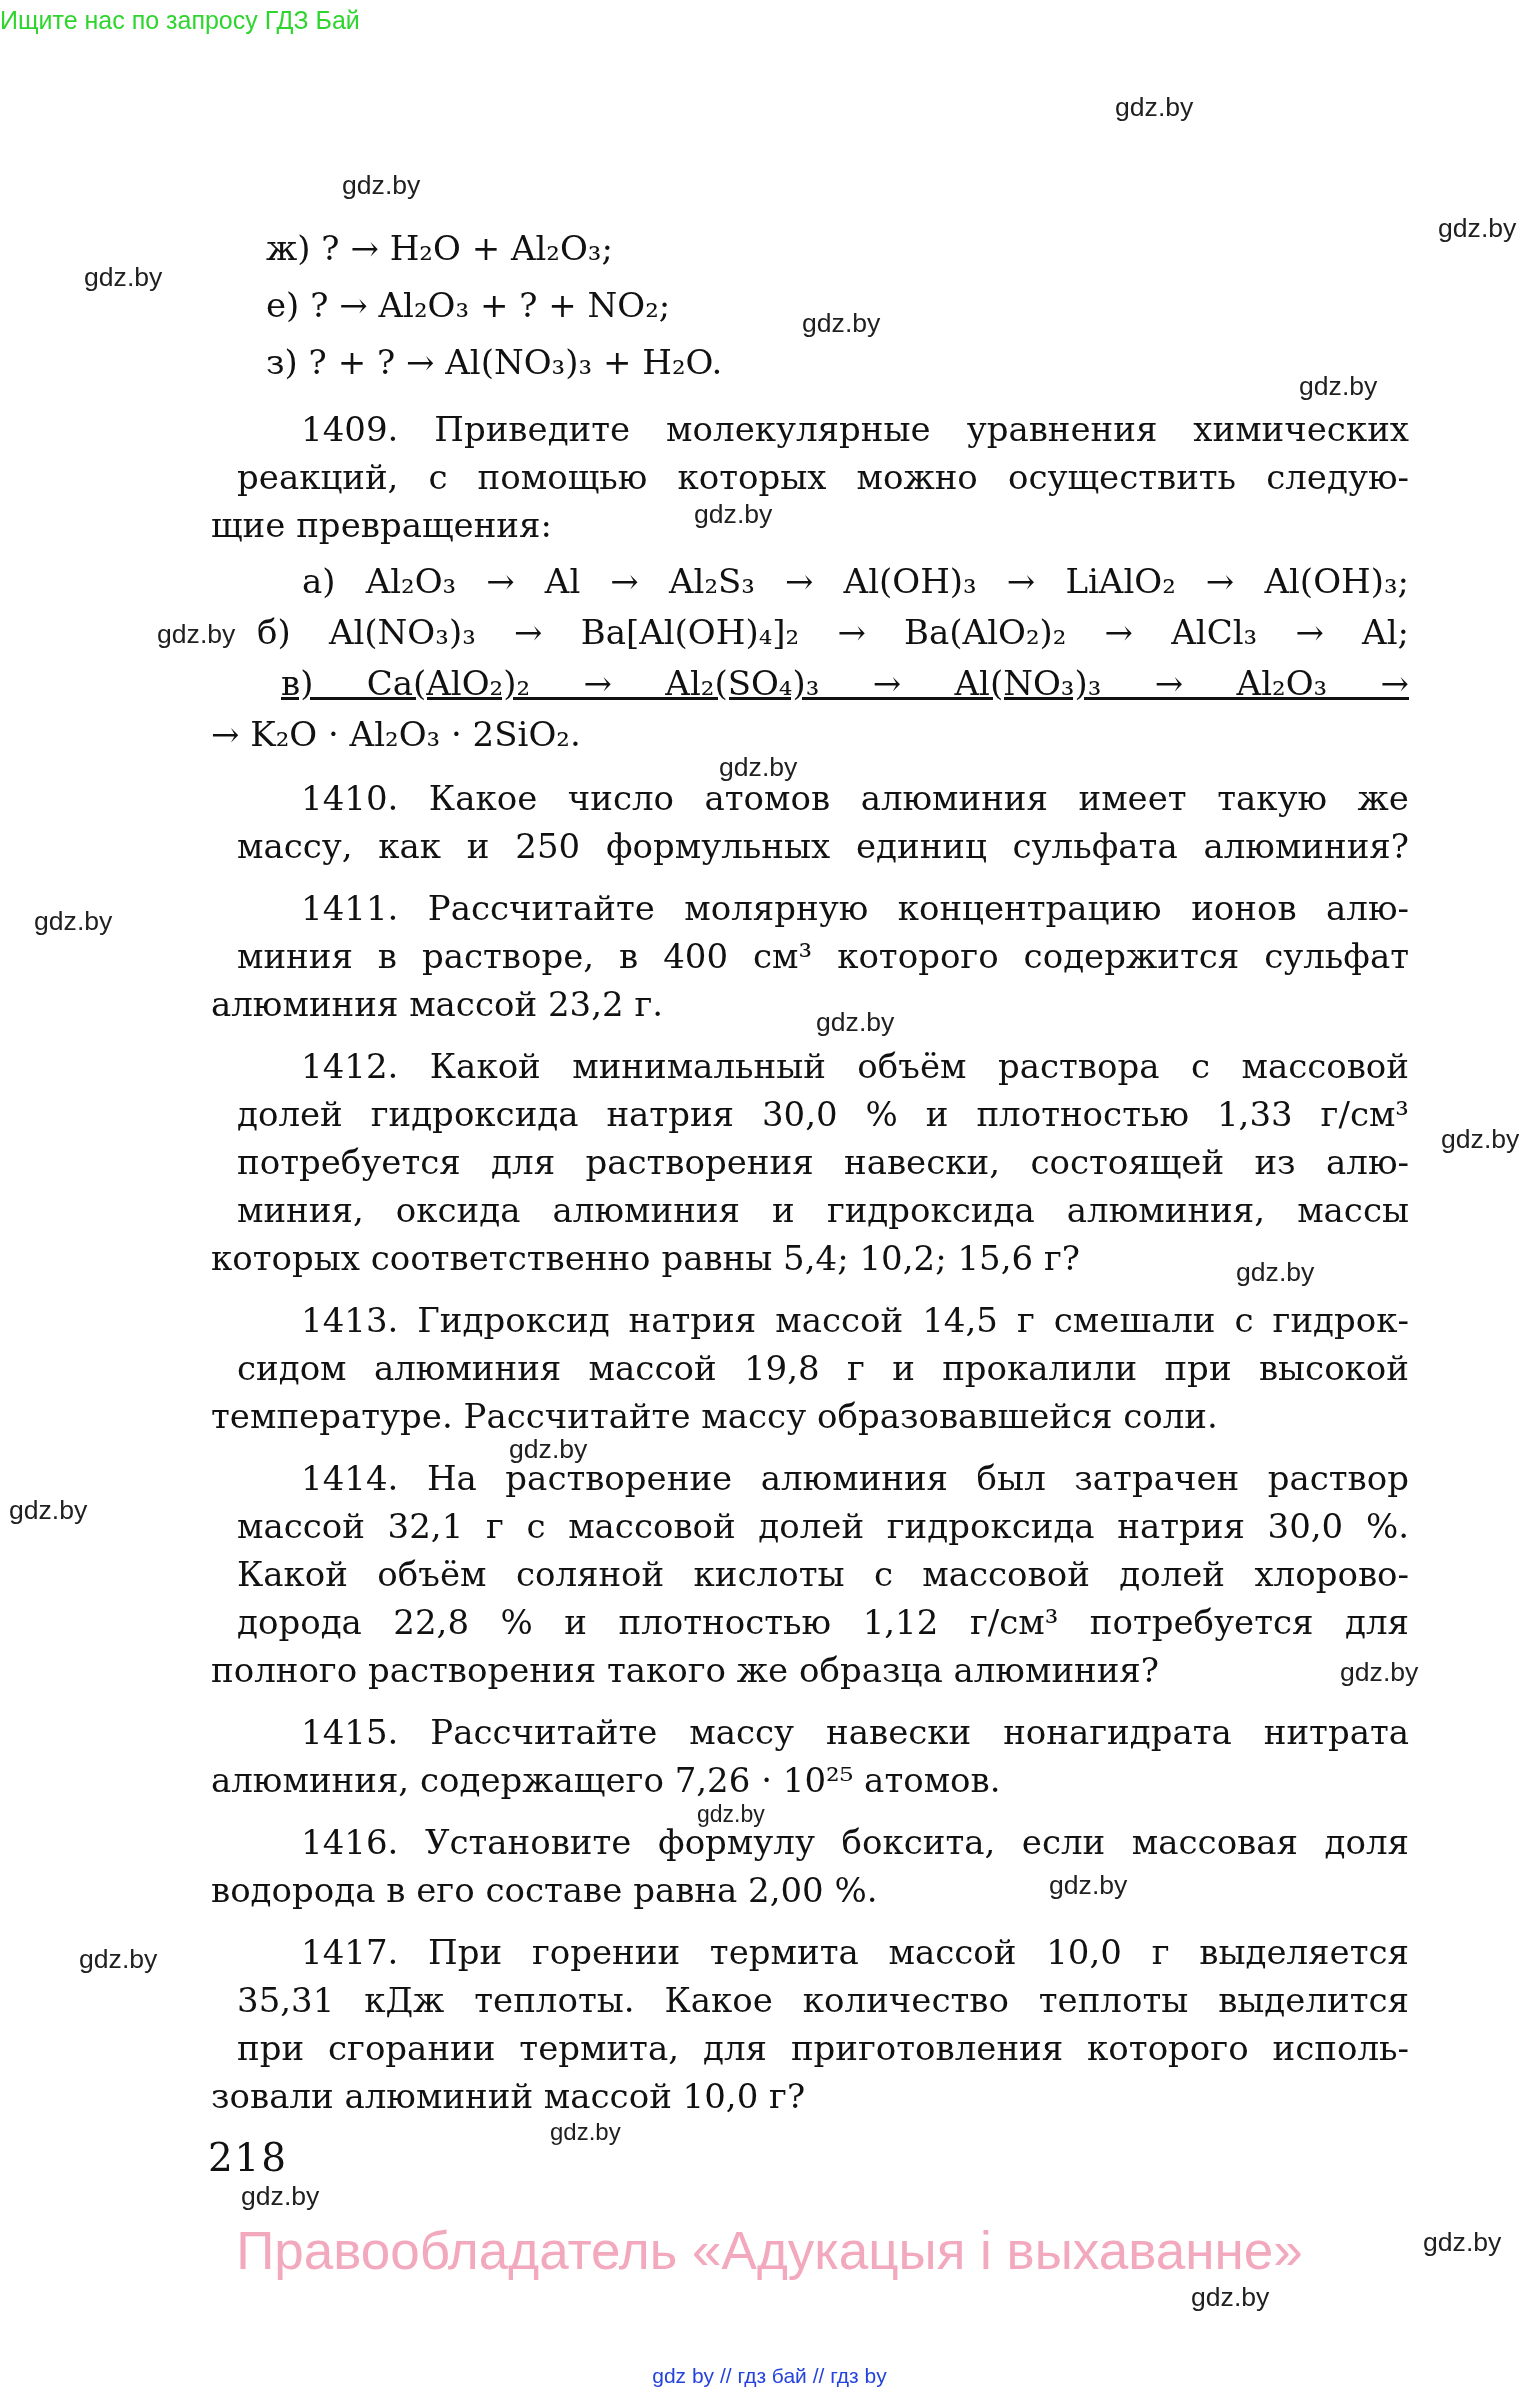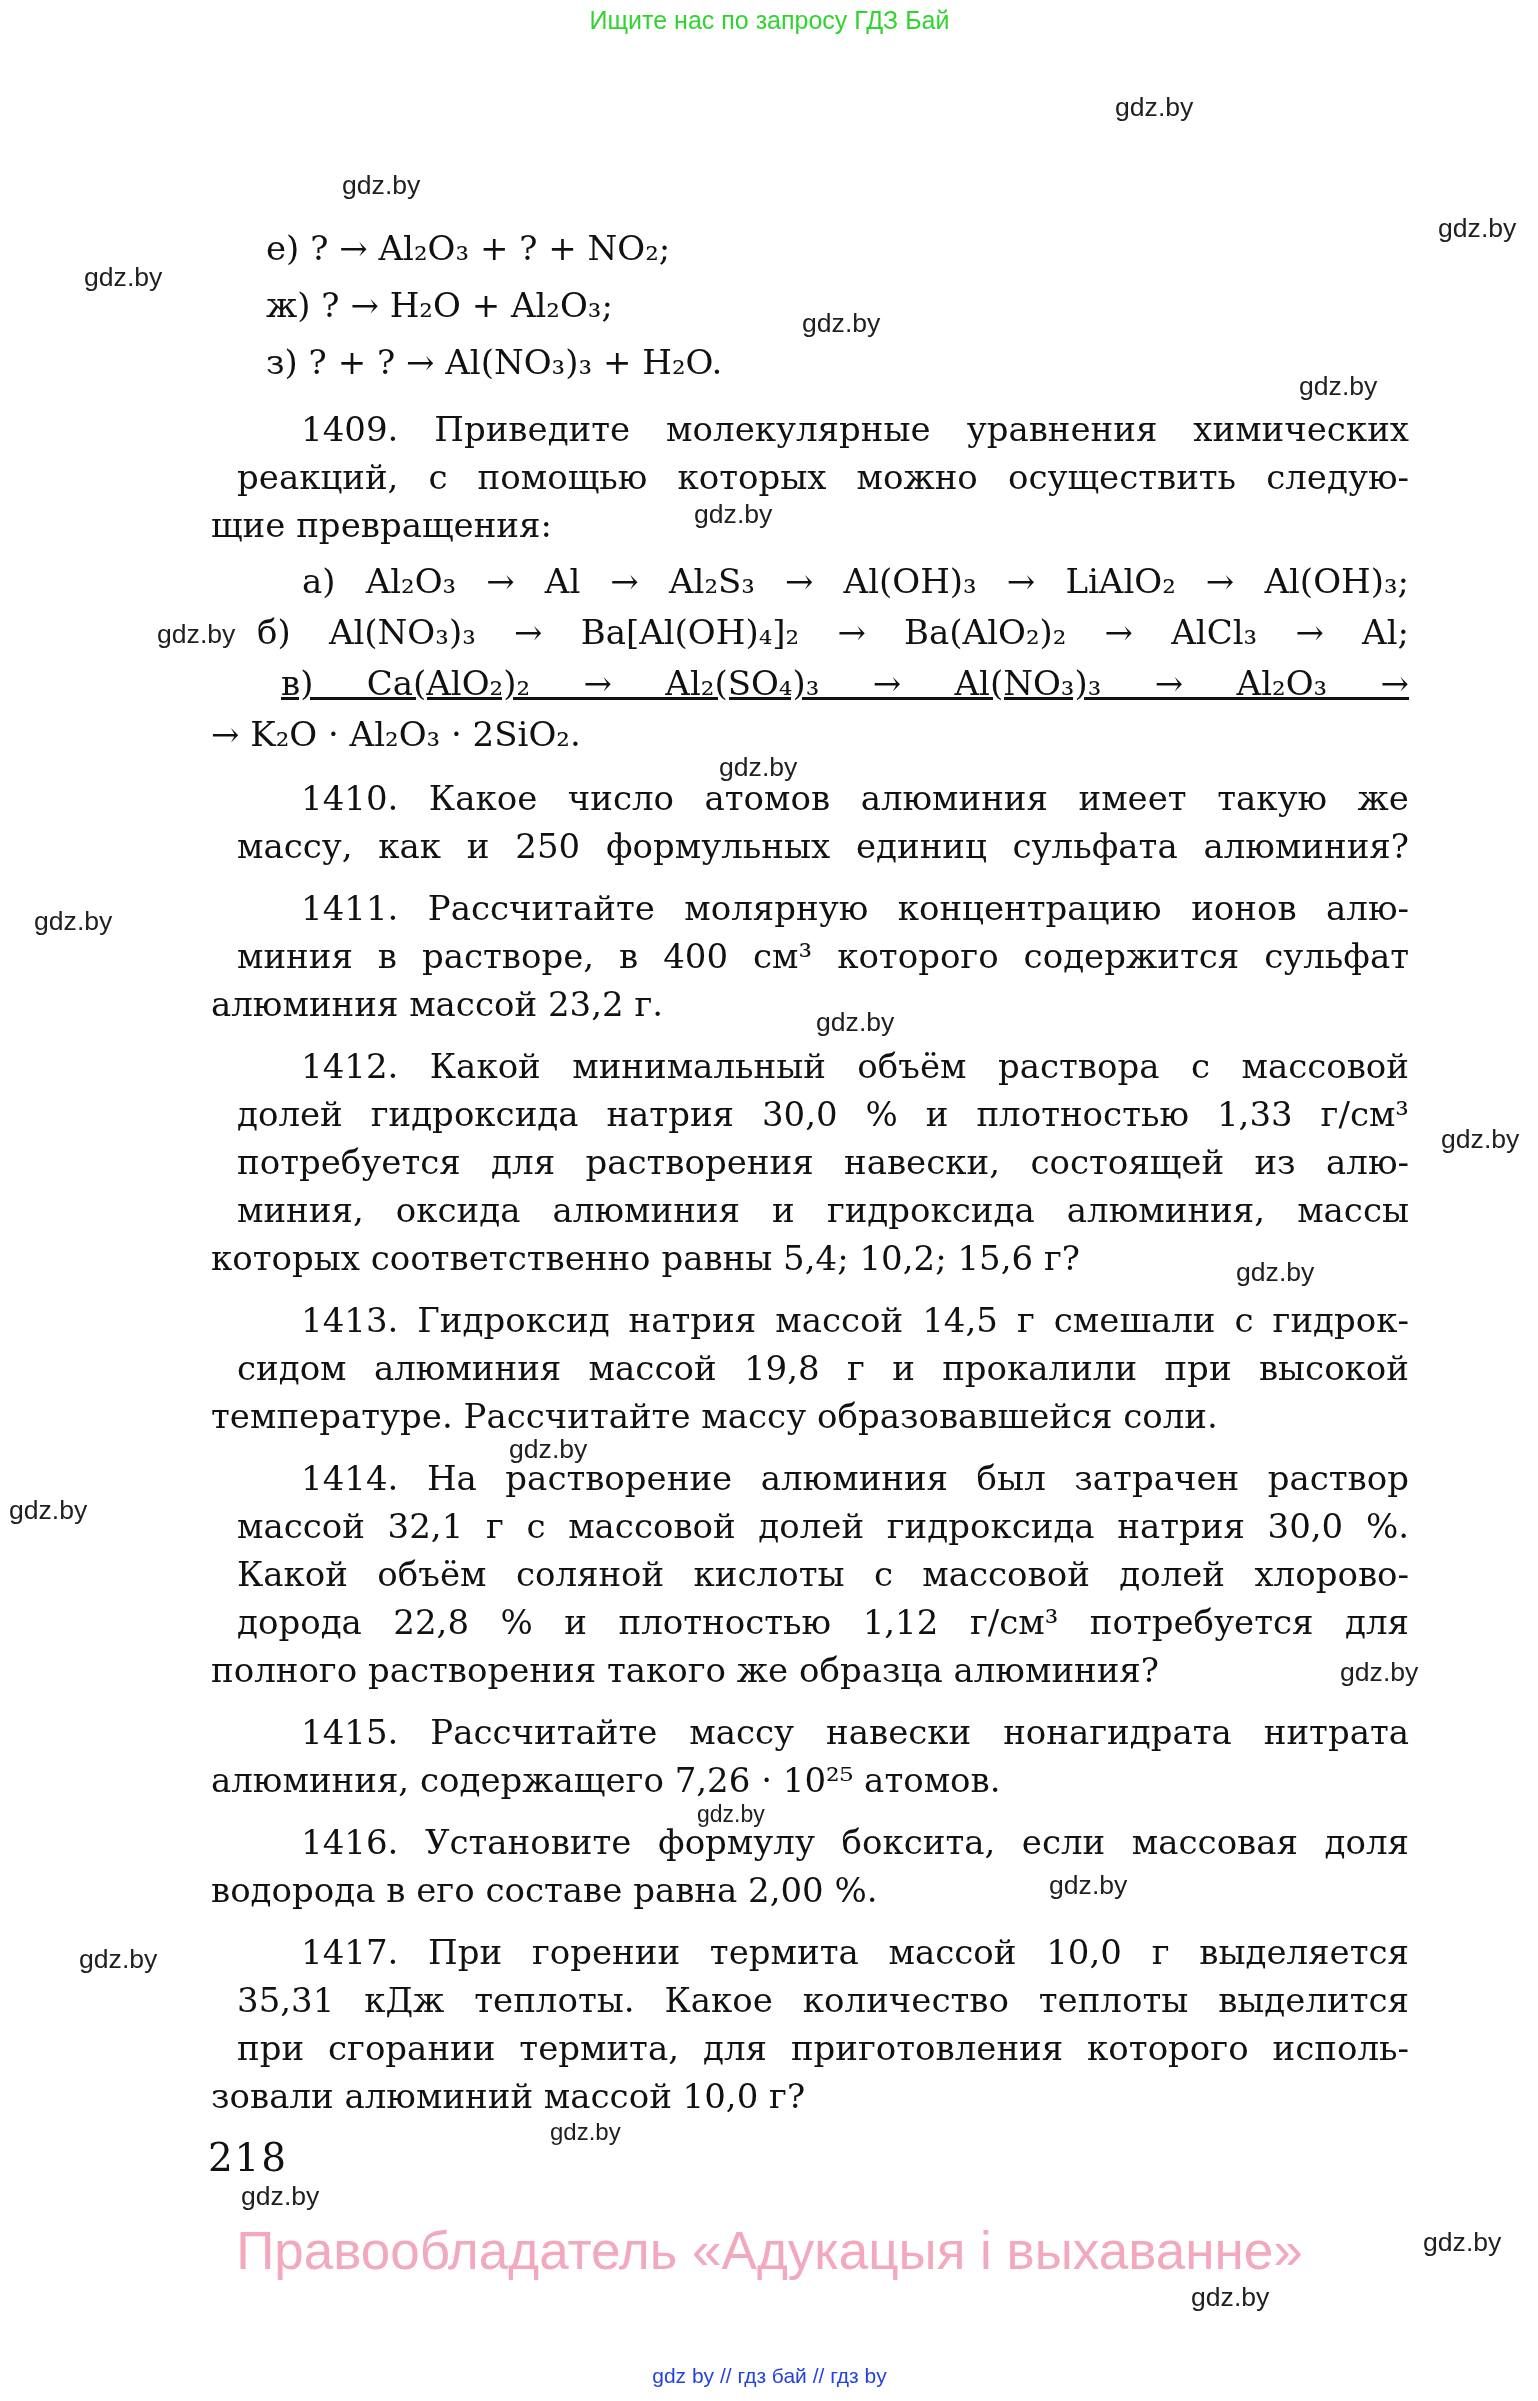--- a/index.html
+++ b/index.html
@@ -7,21 +7,21 @@
     position:relative;
     width:1539px;
     height:2401px;
     background:#fff;
     overflow:hidden;
     font-family:"DejaVu Serif","Liberation Serif",serif;
     color:var(--text,#111);
   }
   .green-note{
     position:absolute;top:5.3px;left:0;width:100%;
-    text-align:center;
+    text-align:left;
     font-family:"Liberation Sans","DejaVu Sans",sans-serif;
     font-size:25px;line-height:30px;
     color:var(--accent-green,#2fd52f);
   }
   .content{
     position:absolute;left:211px;top:213px;width:1198px;
     font-size:34px;line-height:48px;
   }
   .blk{margin:0;}
   .blk.para{margin-top:14px;}
@@ -57,22 +57,22 @@
   }
 </style>
 </head>
 <body>
 
 <div class="page">
   <div class="green-note">Ищите нас по запросу ГДЗ Бай</div>
 
   <div class="content" id="content">
       <div class="blk eq" style="line-height: 57px; margin-left: 55px;">
+        <div class="line">ж) ? → H₂O + Al₂O₃;</div>
         <div class="line">е) ? → Al₂O₃ + ? + NO₂;</div>
-        <div class="line">ж) ? → H₂O + Al₂O₃;</div>
         <div class="line">з) ? + ? → Al(NO₃)₃ + H₂O.</div>
       </div>
       <div class="blk para">
         <div class="line fill ind">1409. Приведите молекулярные уравнения химических</div>
         <div class="line fill">реакций, с помощью которых можно осуществить следую-</div>
         <div class="line">щие превращения:</div>
       </div>
       <div class="blk eq" style="line-height: 51px;">
         <div class="line fill" style="margin-left: 91px;">а) Al₂O₃ → Al → Al₂S₃ → Al(OH)₃ → LiAlO₂ → Al(OH)₃;</div>
         <div class="line fill" style="margin-left: 46px;">б) Al(NO₃)₃ → Ba[Al(OH)₄]₂ → Ba(AlO₂)₂ → AlCl₃ → Al;</div>

